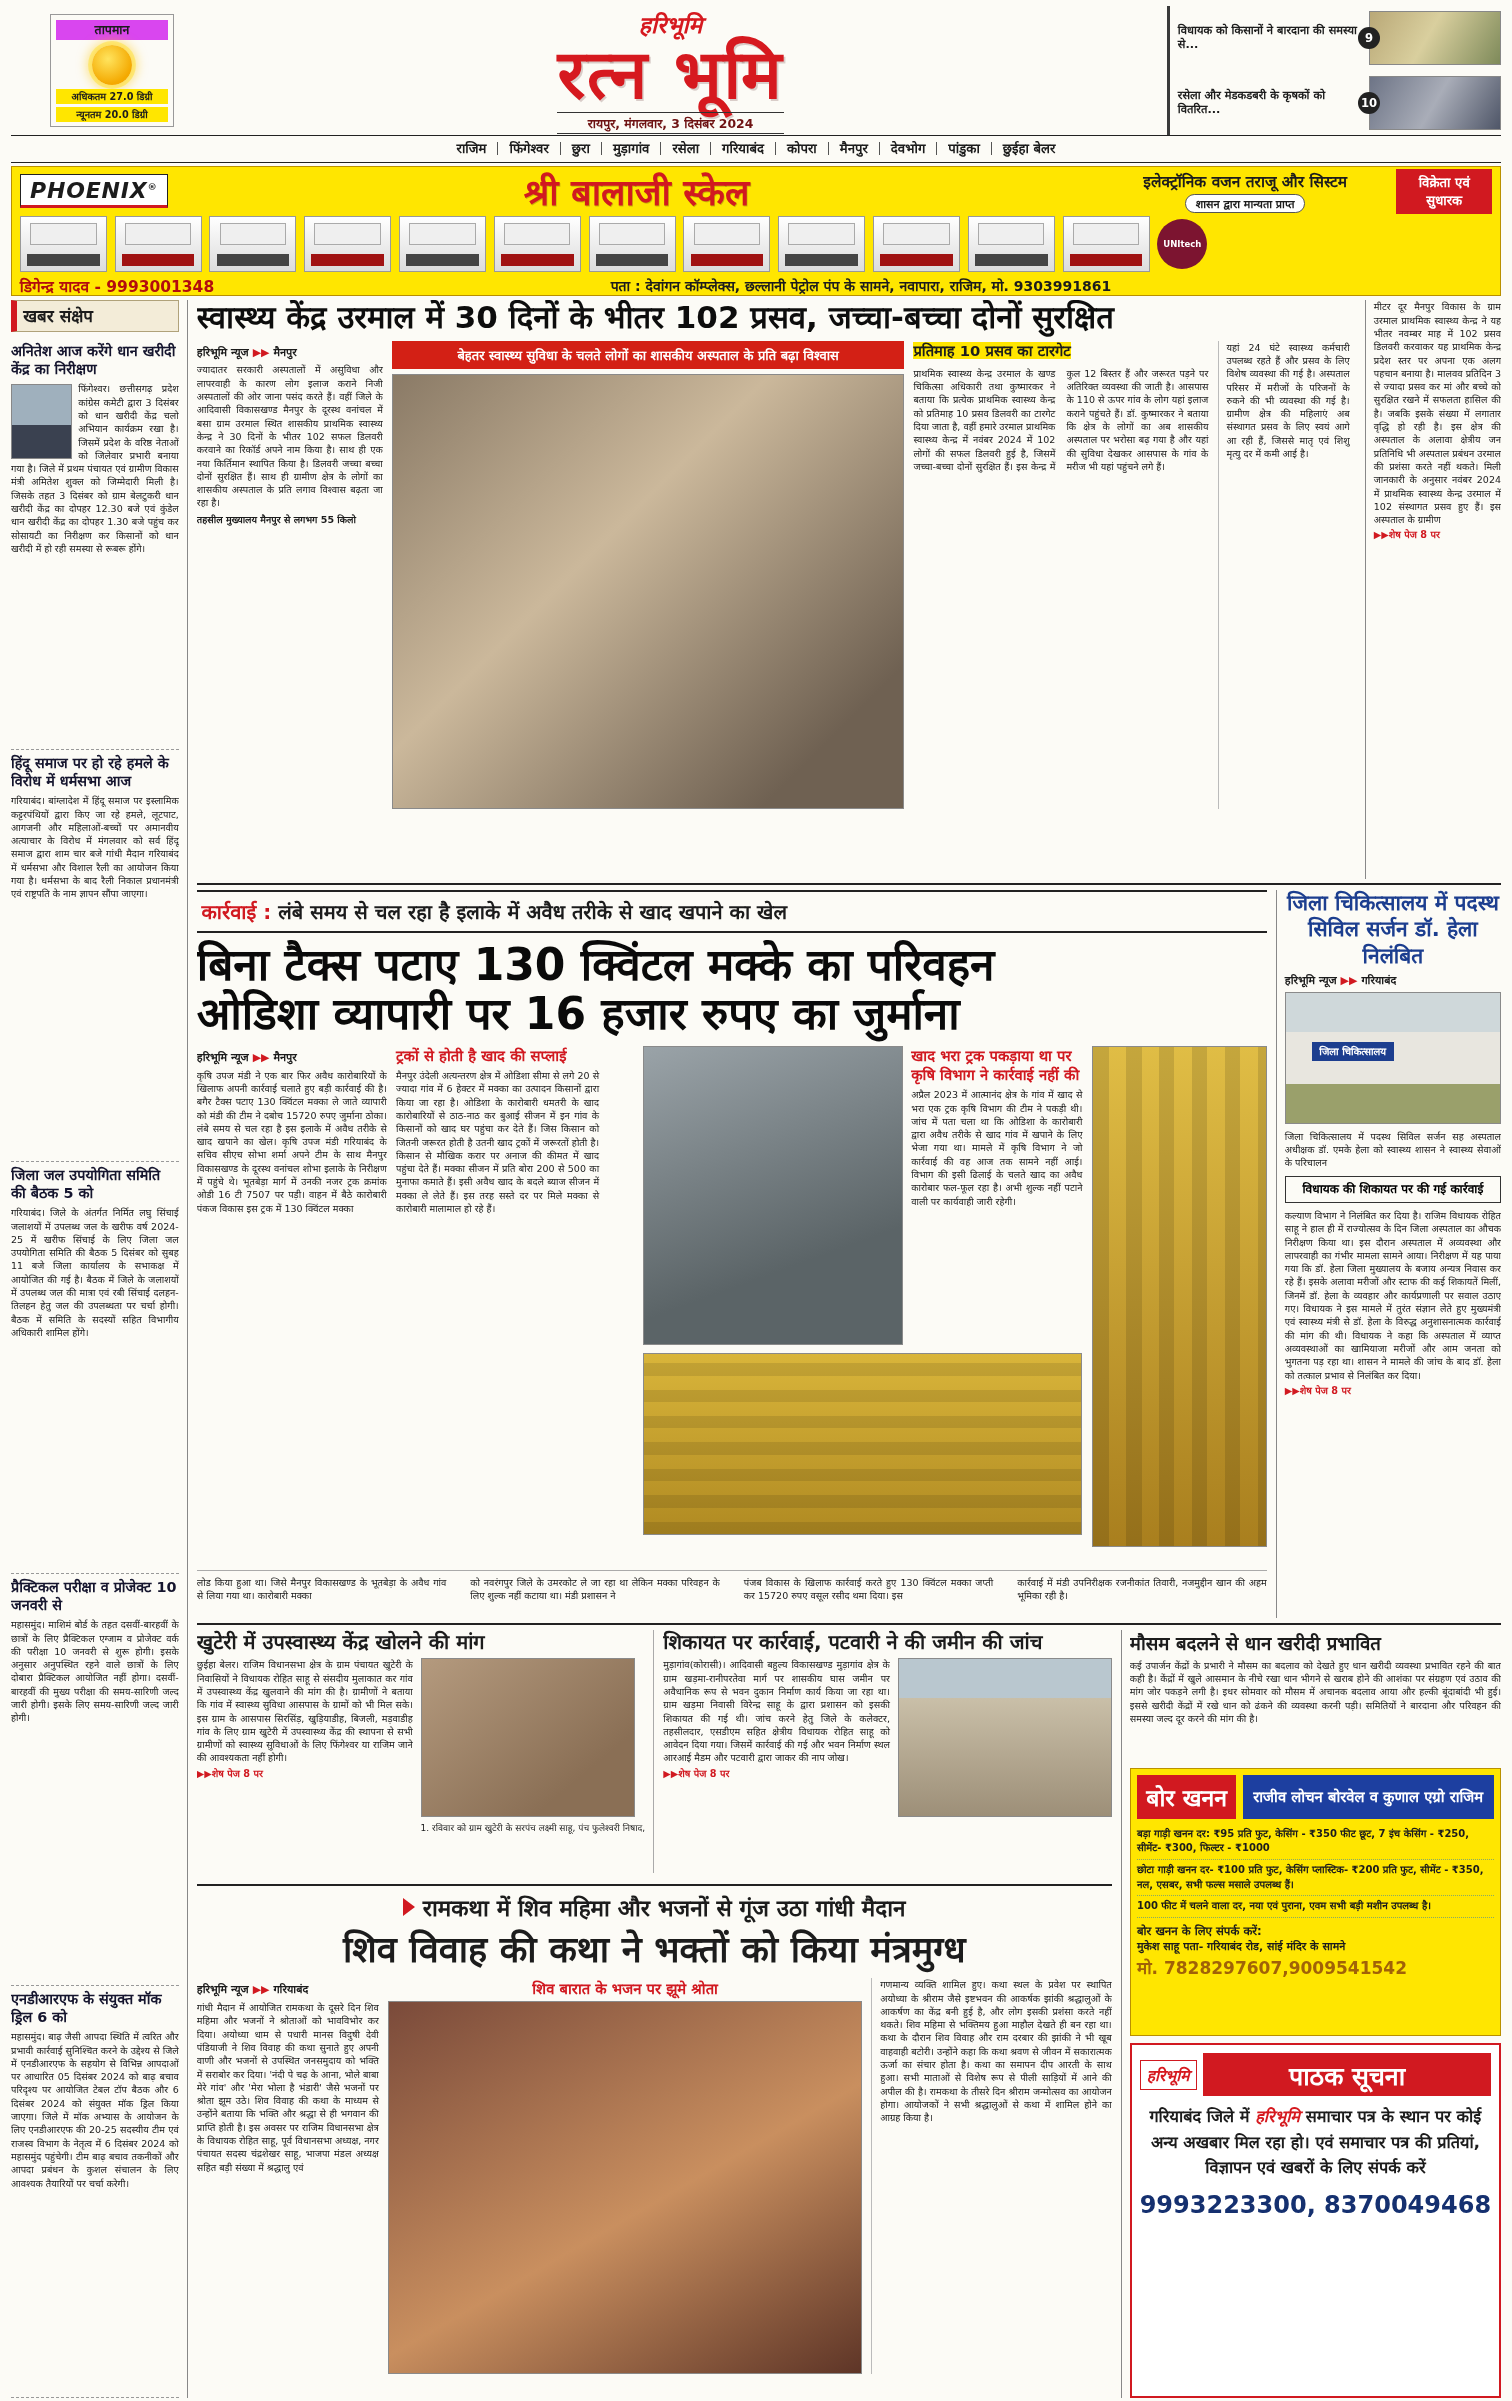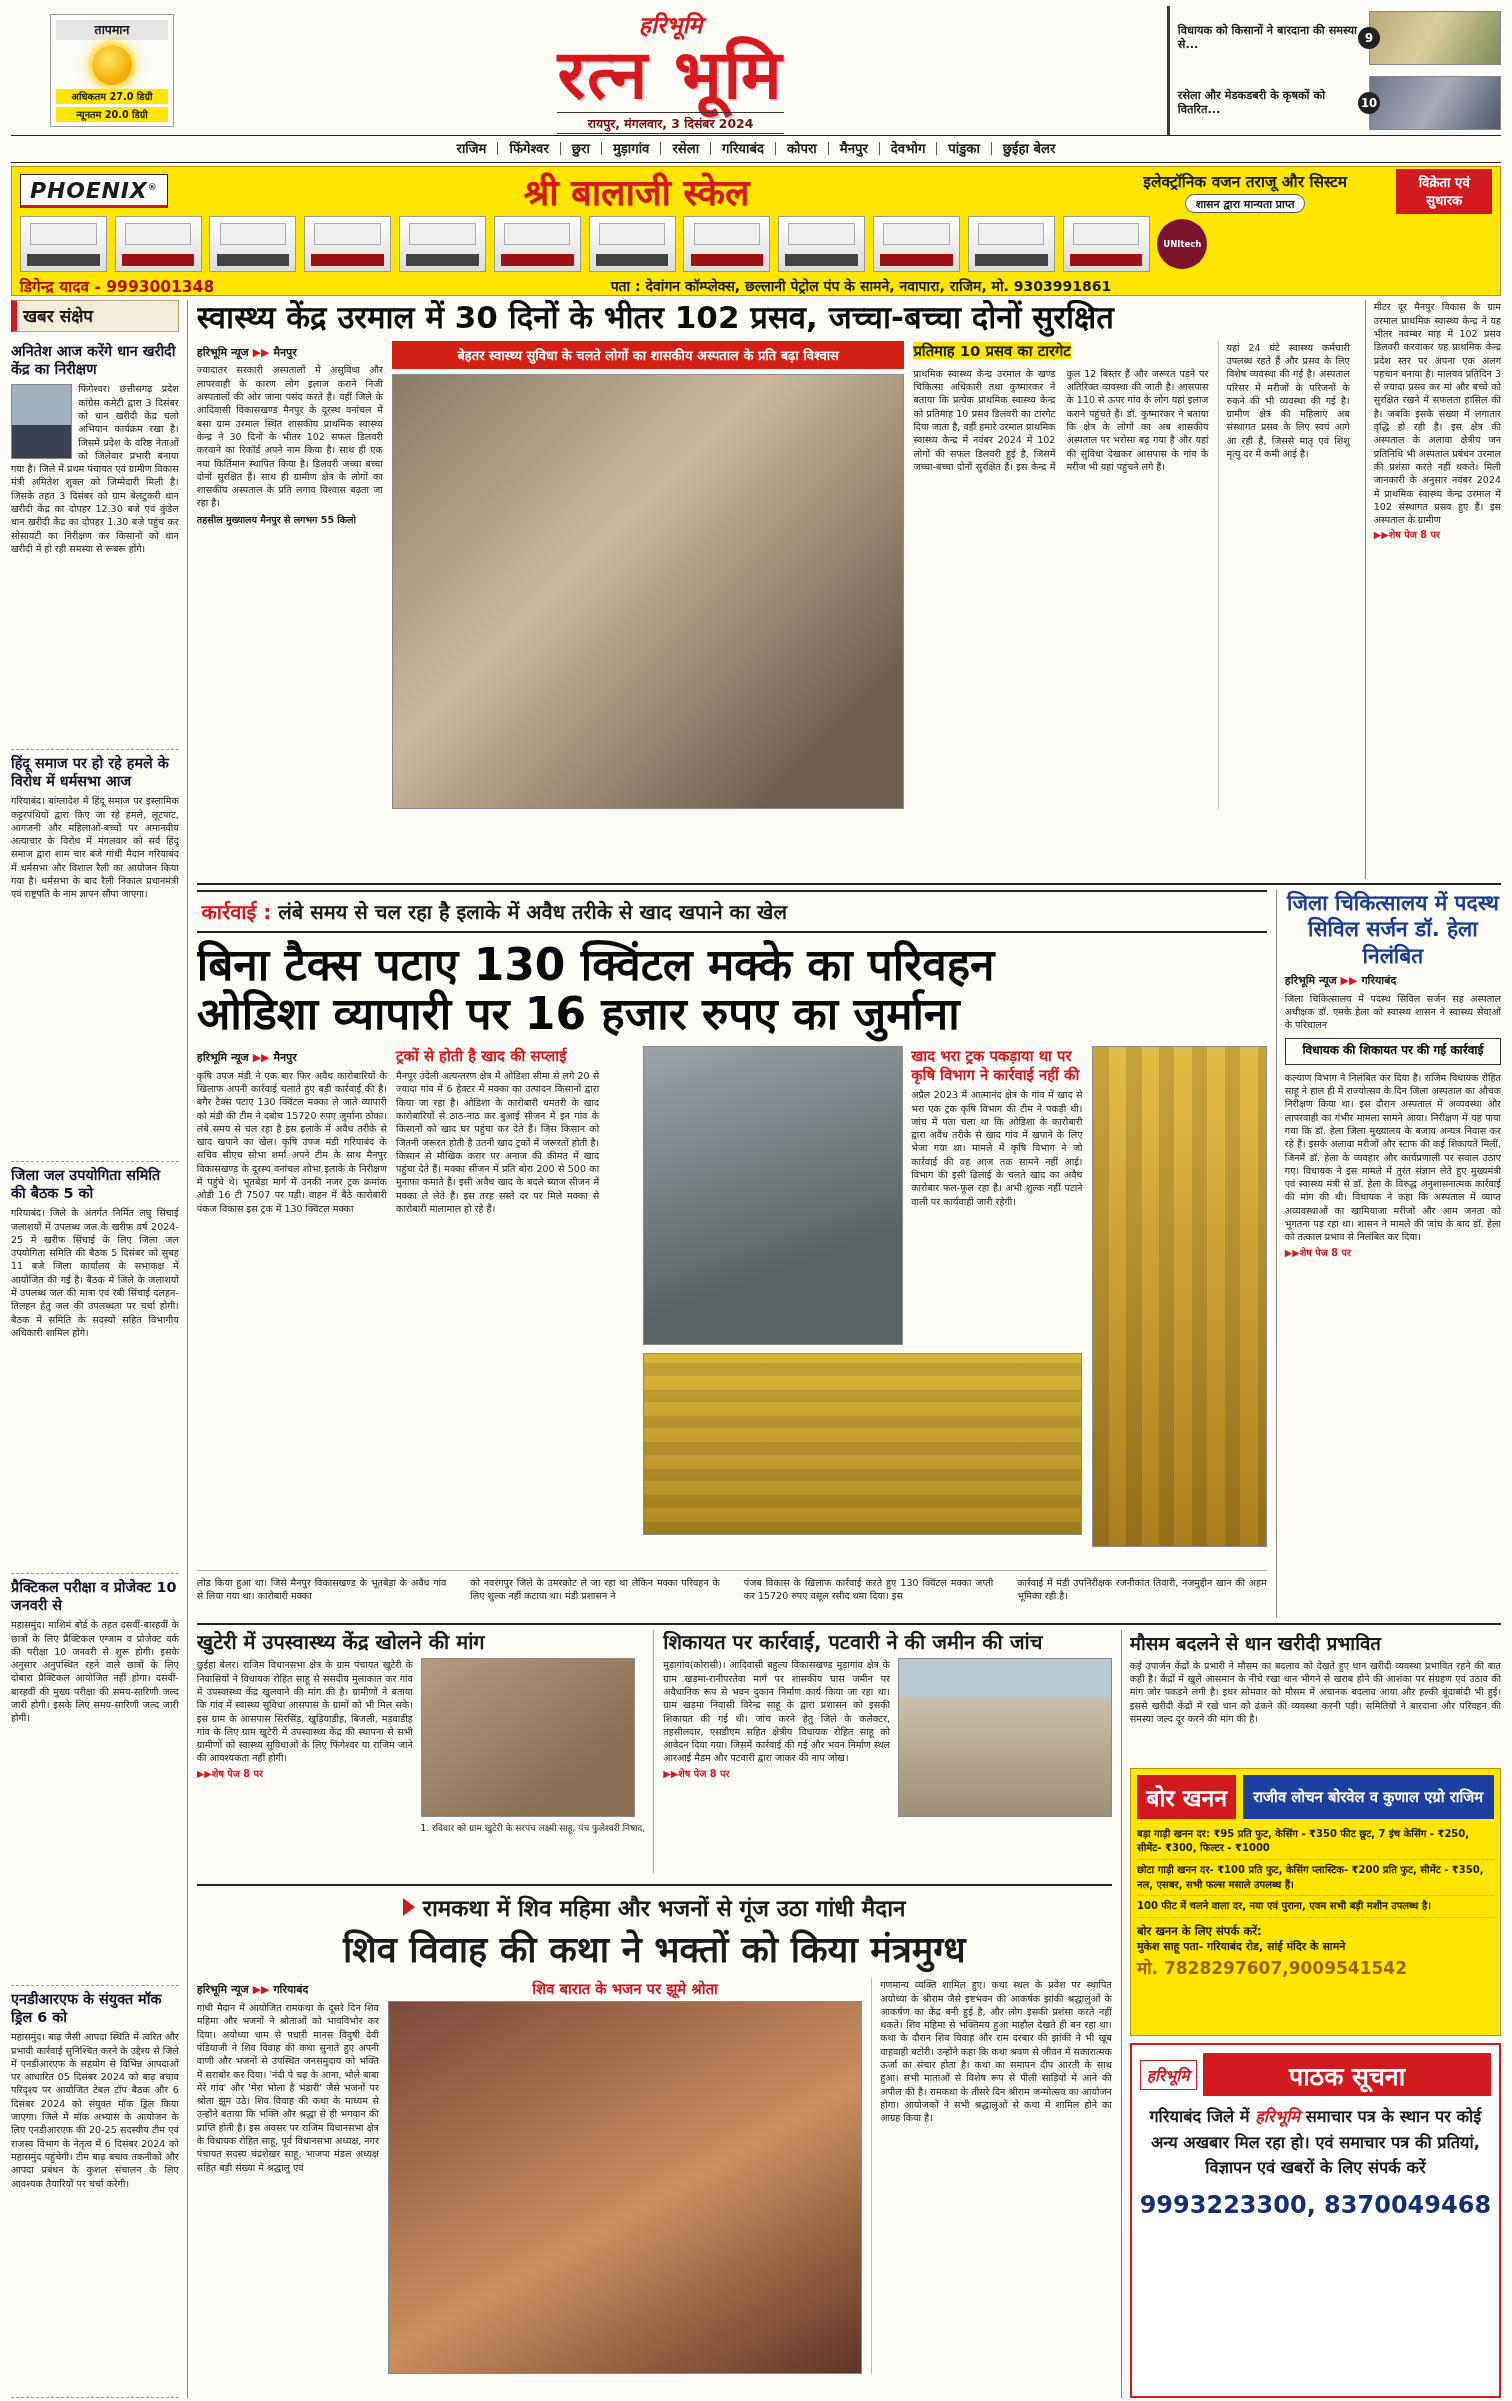--- a/index.html
+++ b/index.html
@@ -3,21 +3,21 @@
 <meta charset="utf-8">
 <style>
   * { margin:0; padding:0; box-sizing:border-box; }
   html,body { background:#d9d4c6; }
   body { width:1512px; font-family:"DejaVu Sans", sans-serif; color:#1c1c1c; }
   .page { width:1512px; height:2401px; background:#fcfbf6; padding:6.2px 11px; overflow:hidden; position:relative; }
 
   
   .header { height:130px; display:flex; align-items:stretch; gap:9.3px; border-bottom:1.6px solid #222; }
   .temp-box { width:124px; margin-left:39px; border:0.8px solid #999; padding:4.7px; text-align:center; align-self:center; }
-  .temp-title { background:#e5e5e5; font-weight:bold; font-size:12.4px; padding:1.6px 0; }
+  .temp-title { background:#d946ef; font-weight:bold; font-size:12.4px; padding:1.6px 0; }
   .sun { width:40px; height:40px; border-radius:50%; margin:4.7px auto; background:radial-gradient(circle at 40% 35%, #ffe45e, #f4a900 70%); box-shadow:0 0 0 3.9px rgba(255,220,0,.35), 0 0 11px 4.7px rgba(255,200,0,.5); }
   .temp-line { background:#ffe600; font-size:9.7px; font-weight:bold; margin-top:3.1px; padding:0.8px 0; }
   .masthead-center { flex:1; text-align:center; padding-top:1.6px; }
   .brand-logo { color:#d6191f; font-weight:bold; font-size:23px; font-style:italic; }
   .paper-title { color:#d6191f; font-weight:bold; font-size:68px; line-height:1.02; letter-spacing:1.6px; text-shadow:1.6px 1.6px 0 rgba(60,0,0,.18); }
   .dateline { display:inline-block; margin-top:3.1px; border-top:0.8px solid #333; border-bottom:0.8px solid #333; padding:1.6px 31px; font-size:12.4px; font-weight:bold; color:#6e1212; }
   .briefs { width:334px; border-left:3.9px solid #3a3a3a; padding-left:7.8px; display:flex; flex-direction:column; justify-content:space-around; }
   .brief { display:flex; align-items:center; gap:6.2px; }
   .brief-text { flex:1; font-size:11.3px; font-weight:bold; line-height:1.25; }
   .brief-photo-wrap { position:relative; }
@@ -348,20 +348,23 @@
           </div>
         </section>
 
         <aside class="hela">
           <h2 class="hela-head">जिला चिकित्सालय में पदस्थ सिविल सर्जन डॉ. हेला निलंबित</h2>
           <div class="byline">
             <span>हरिभूमि न्यूज</span>
             <span class="arrows">▶▶</span>
             <span>गरियाबंद</span>
           </div>
+          <div class="photo ph-hospital">
+            <div class="hosp-sign">जिला चिकित्सालय</div>
+          </div>
           <p class="body-txt">जिला चिकित्सालय में पदस्थ सिविल सर्जन सह अस्पताल अधीक्षक डॉ. एमके हेला को स्वास्थ्य शासन ने स्वास्थ्य सेवाओं के परिचालन</p>
           <div class="hela-box">विधायक की शिकायत पर की गई कार्रवाई</div>
           <p class="body-txt">कल्याण विभाग ने निलंबित कर दिया है। राजिम विधायक रोहित साहू ने हाल ही में राज्योत्सव के दिन जिला अस्पताल का औचक निरीक्षण किया था। इस दौरान अस्पताल में अव्यवस्था और लापरवाही का गंभीर मामला सामने आया। निरीक्षण में यह पाया गया कि डॉ. हेला जिला मुख्यालय के बजाय अन्यत्र निवास कर रहे हैं। इसके अलावा मरीजों और स्टाफ की कई शिकायतें मिलीं, जिनमें डॉ. हेला के व्यवहार और कार्यप्रणाली पर सवाल उठाए गए। विधायक ने इस मामले में तुरंत संज्ञान लेते हुए मुख्यमंत्री एवं स्वास्थ्य मंत्री से डॉ. हेला के विरुद्ध अनुशासनात्मक कार्रवाई की मांग की थी। विधायक ने कहा कि अस्पताल में व्याप्त अव्यवस्थाओं का खामियाजा मरीजों और आम जनता को भुगतना पड़ रहा था। शासन ने मामले की जांच के बाद डॉ. हेला को तत्काल प्रभाव से निलंबित कर दिया।</p>
           <span class="more">▶▶शेष पेज 8 पर</span>
         </aside>
       </div>
 
       <div class="row3">
         <div class="row3-left">
 

